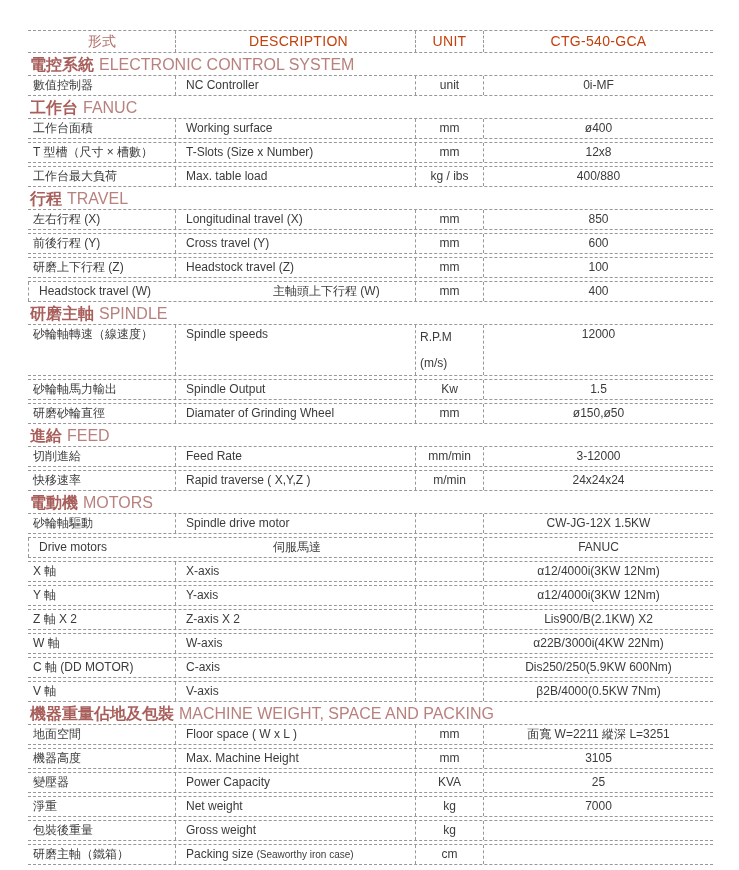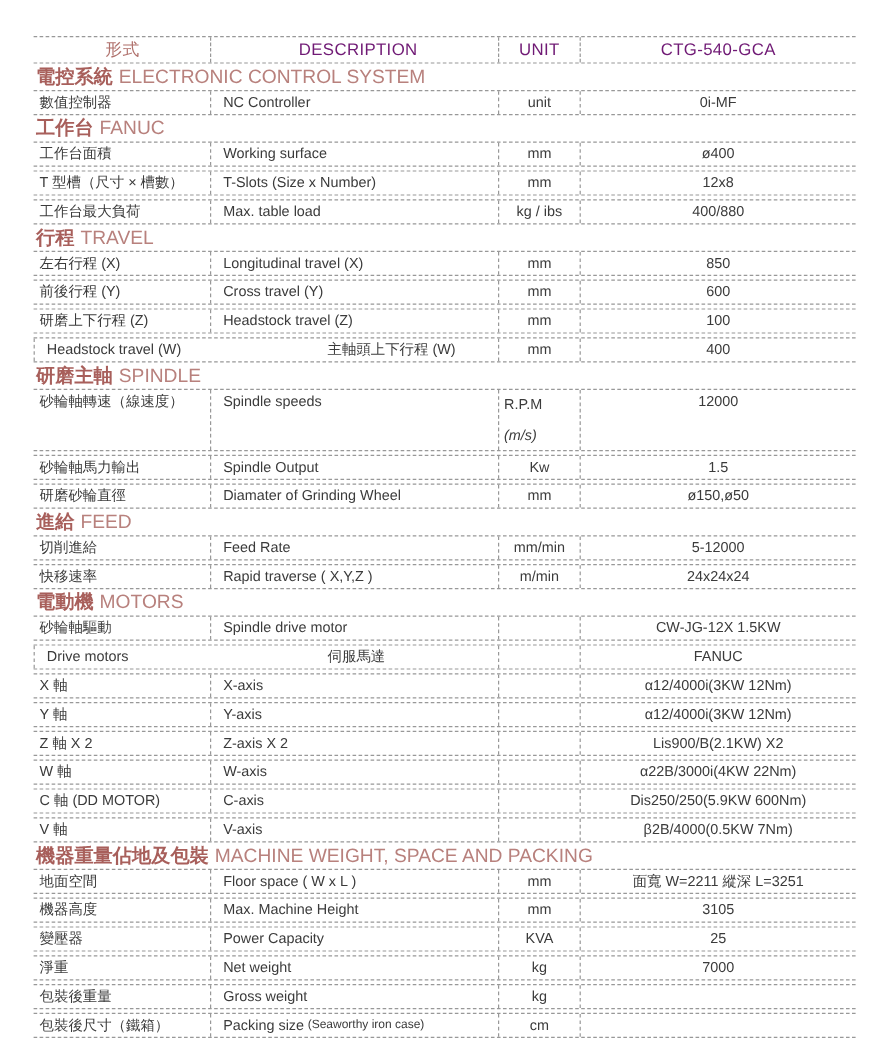--- a/index.html
+++ b/index.html
@@ -22,32 +22,32 @@
     padding:1px 4px; display:flex; align-items:center; min-height:19px;
   }
   .c1 { width:147px; padding-left:5px; }
   .c2 { width:240px; border-left:1px dashed #989898; padding-left:10px; }
   .c3 {
     width:68px; border-left:1px dashed #989898;
     flex-direction:column; justify-content:center; align-items:center; text-align:center;
   }
   .c4 { flex:1; border-left:1px dashed #989898; justify-content:center; text-align:center; }
 
-  .header-row .cell { font-size:14px; color:#701a75; justify-content:center; text-align:center; line-height:19px; min-height:21px; letter-spacing:0.3px; }
+  .header-row .cell { font-size:14px; color:#c2410c; justify-content:center; text-align:center; line-height:19px; min-height:21px; letter-spacing:0.3px; }
   .header-row .c1 { color:#b0716c; }
 
   .section-title { font-size:16px; line-height:18px; margin:0 0 1px 2px; white-space:nowrap; }
   .section-title .zh { color:#a85f5b; font-weight:bold; }
   .section-title .en { color:#b8817d; margin-left:5px; }
 
   .row.tall { min-height:52px; }
   .row.tall .cell { align-items:flex-start; }
   .row.tall .c3 { justify-content:center; }
   .row.tall .c4 { align-items:flex-start; }
-  .unit2 { margin-top:9px;font-style:italic; }
+  .unit2 { margin-top:9px; }
 
   .sub { font-size:10px; margin-left:3px; }
 </style>
 </head>
 <body>
 
 <div class="page">
   <div class="spec-table">
     <div class="row header-row">
       <div class="cell c1">形式</div>
@@ -172,21 +172,21 @@
       </div>
       <div class="section-title"><span class="zh">進給</span><span class="en">FEED</span></div>
       <div class="row">
         <div class="cell c1">切削進給</div>
         <div class="cell c2">
           <span>Feed Rate</span>
         </div>
         <div class="cell c3">
           <span>mm/min</span>
         </div>
-        <div class="cell c4">5-12000</div>
+        <div class="cell c4">3-12000</div>
       </div>
       <div class="row">
         <div class="cell c1">快移速率</div>
         <div class="cell c2">
           <span>Rapid traverse ( X,Y,Z )</span>
         </div>
         <div class="cell c3">
           <span>m/min</span>
         </div>
         <div class="cell c4">24x24x24</div>
@@ -317,21 +317,21 @@
         <div class="cell c1">包裝後重量</div>
         <div class="cell c2">
           <span>Gross weight</span>
         </div>
         <div class="cell c3">
           <span>kg</span>
         </div>
         <div class="cell c4"></div>
       </div>
       <div class="row">
-        <div class="cell c1">包裝後尺寸（鐵箱）</div>
+        <div class="cell c1">研磨主軸（鐵箱）</div>
         <div class="cell c2">
           <span>Packing size</span>
           <span class="sub">(Seaworthy iron case)</span>
         </div>
         <div class="cell c3">
           <span>cm</span>
         </div>
         <div class="cell c4"></div>
       </div>
     </div>

